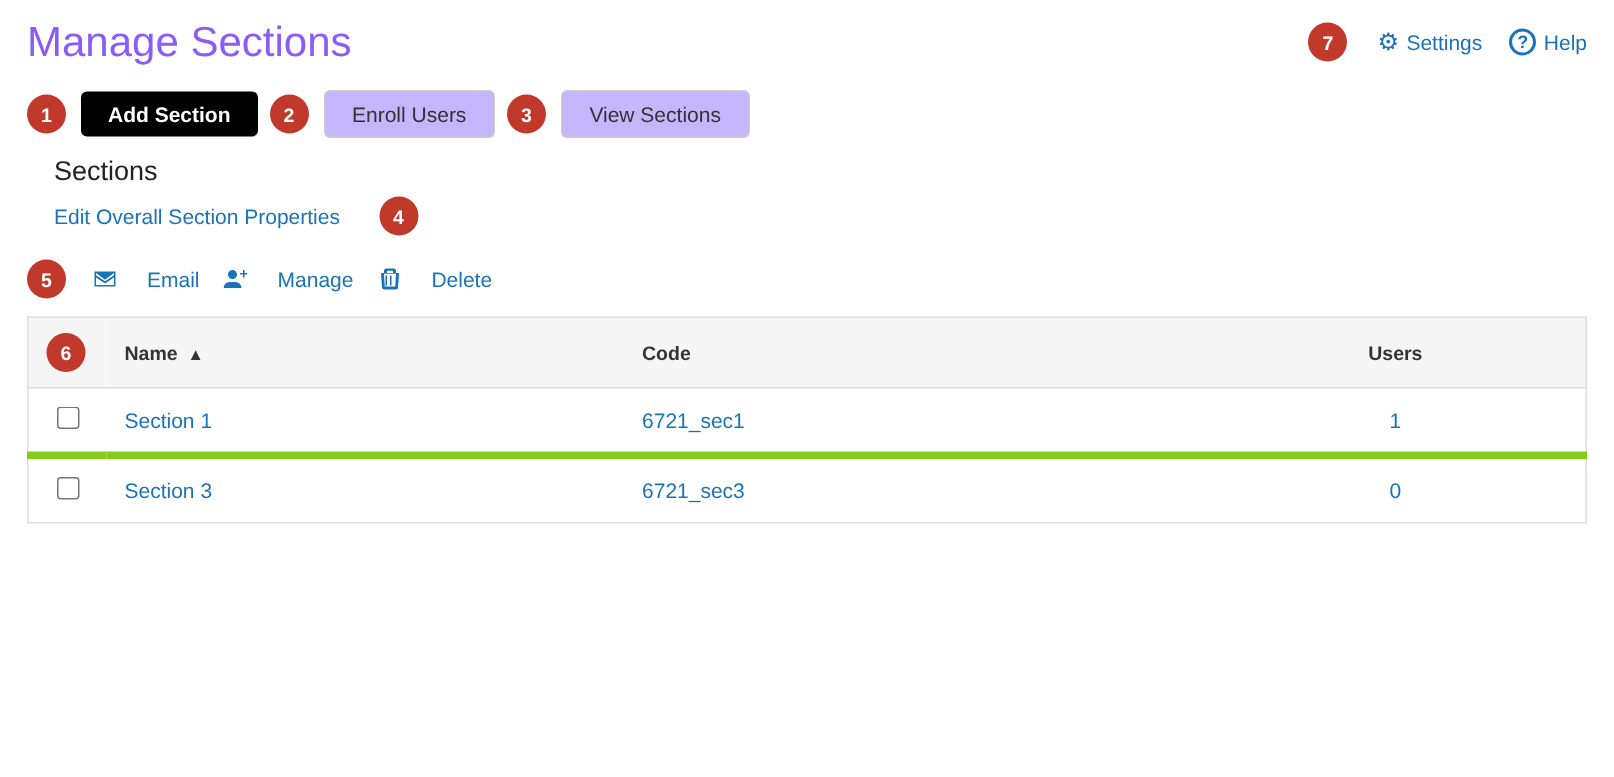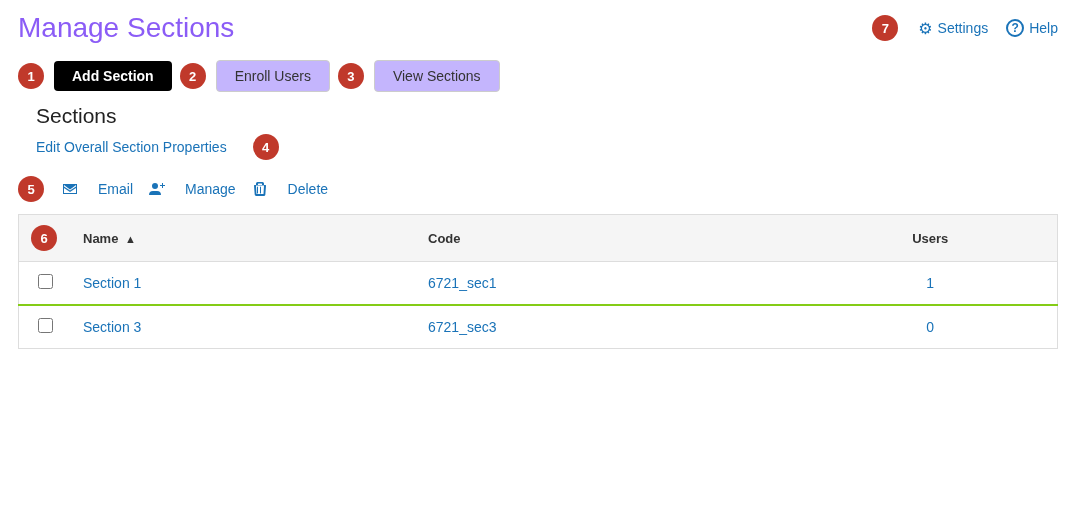--- a/index.html
+++ b/index.html
@@ -79,21 +79,21 @@
       color: #333;
       border: 1px solid #ccc;
       padding: 7px 18px;
       border-radius: 4px;
       font-size: 14px;
       cursor: pointer;
     }
 
     
     .sections-heading {
-      font-size: 21px;
+      font-size: 18px;
       font-weight: 300;
       padding: 6px 18px 4px 18px;
       color: #222;
     }
 
     
     .edit-link {
       color: #1a73b8;
       text-decoration: none;
       padding: 4px 18px;
@@ -143,21 +143,21 @@
       text-align: left;
       padding: 10px 12px;
       font-weight: bold;
       font-size: 13px;
       color: #333;
       border-bottom: 1px solid #ddd;
     }
     .sections-table th.center { text-align: center; }
     .sections-table td {
       padding: 12px 12px;
-      border-bottom: 2px solid #84cc16;
+      border-bottom: 5px solid #84cc16;
       vertical-align: middle;
       font-size: 14px;
     }
     .sections-table tr:last-child td { border-bottom: none; }
     .sections-table td.checkbox-cell { width: 38px; text-align: center; }
     .sections-table th.checkbox-cell { width: 38px; }
     .sections-table td.users-cell { text-align: center; }
     .sections-table td a {
       color: #1a73b8;
       text-decoration: none;

